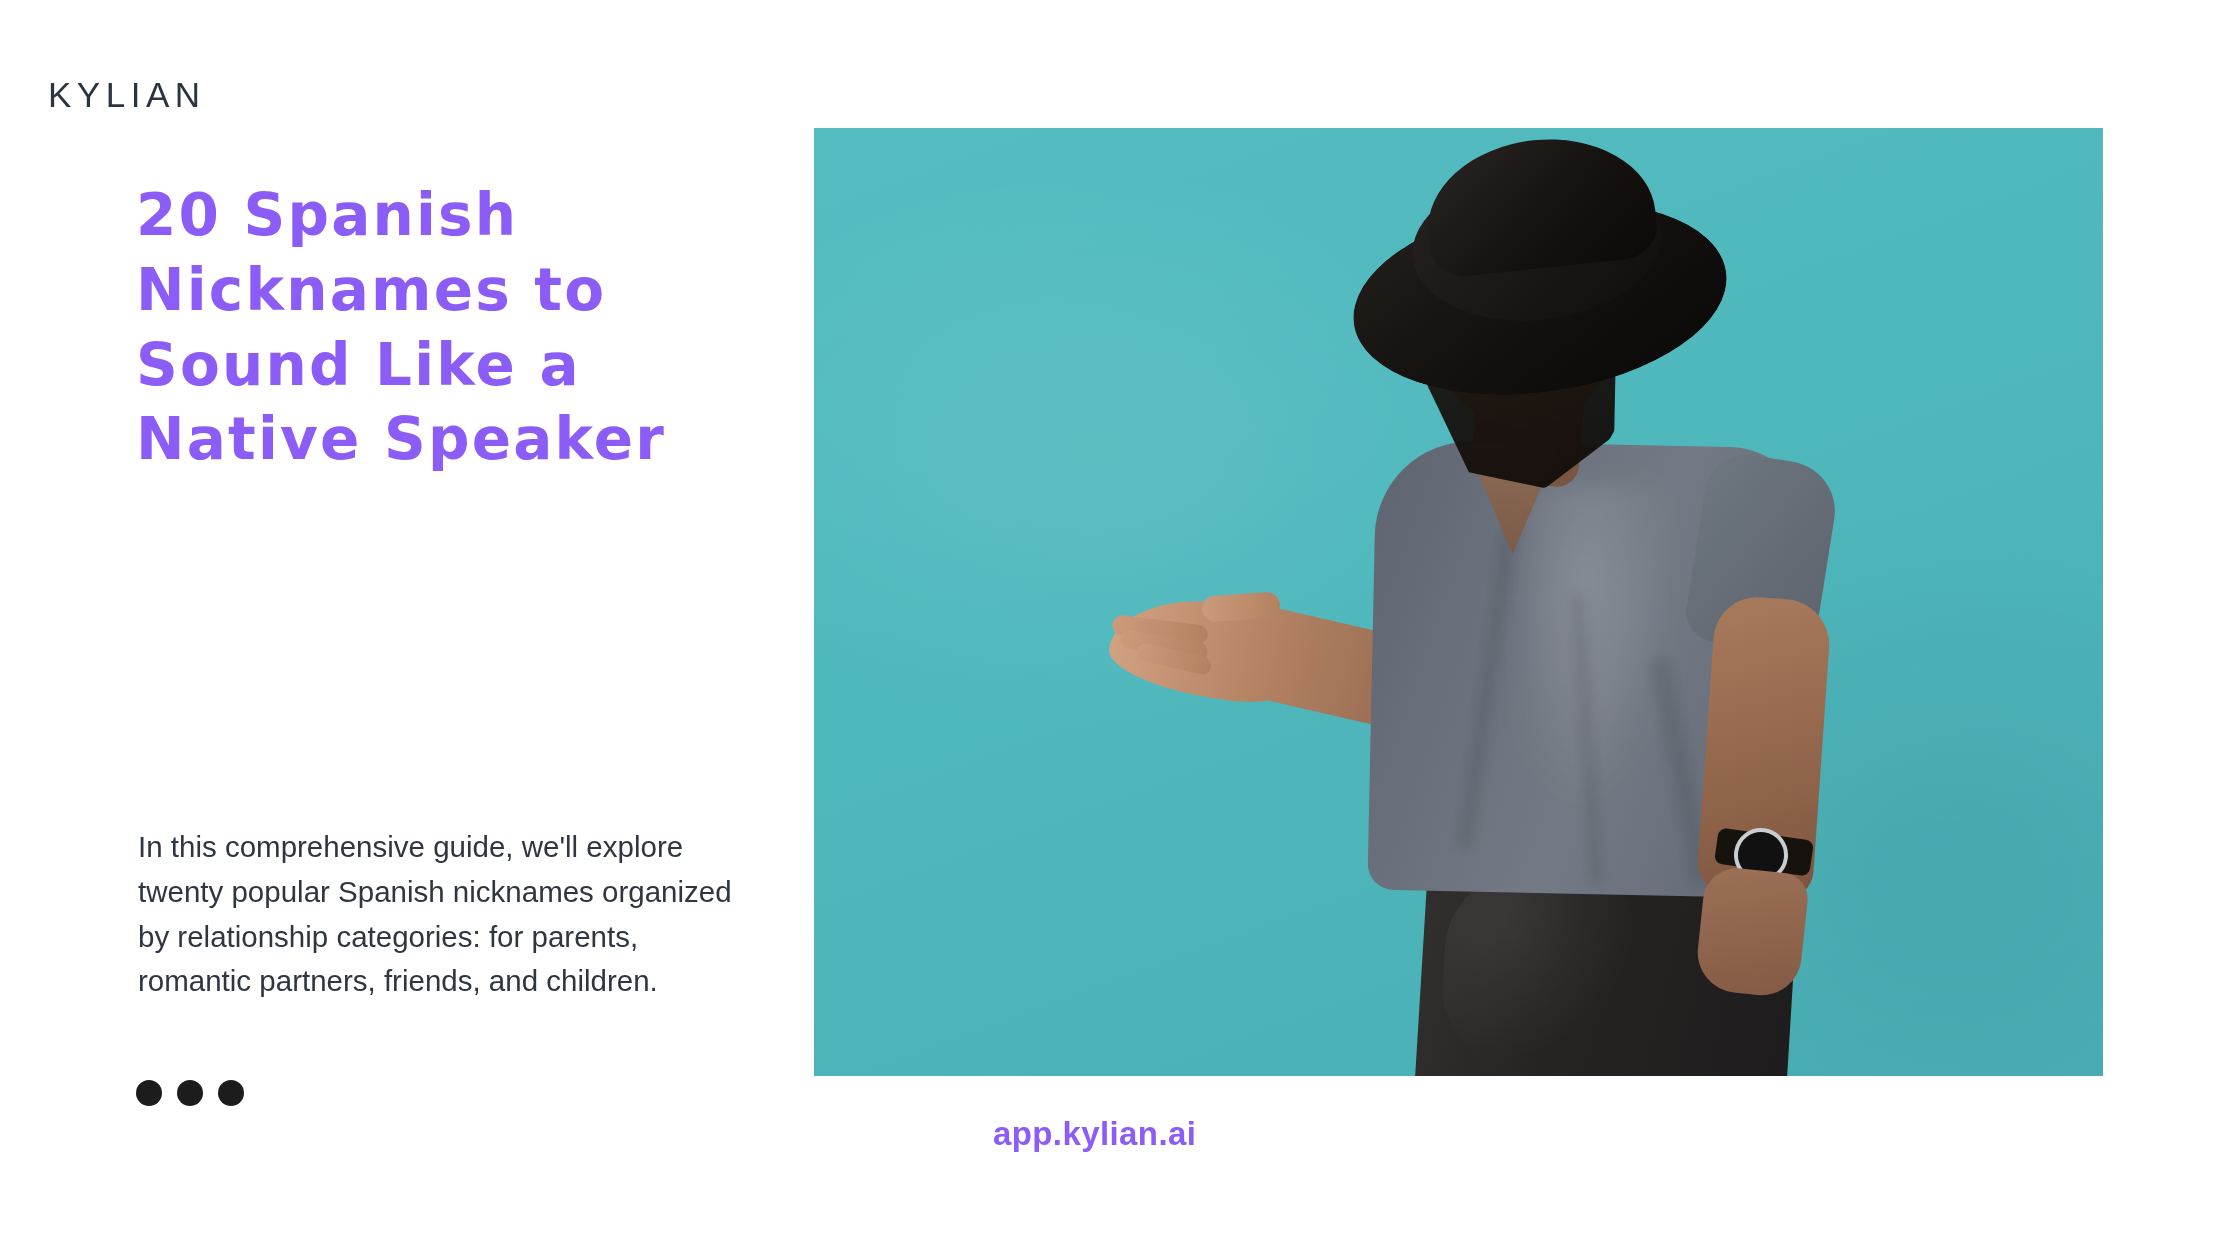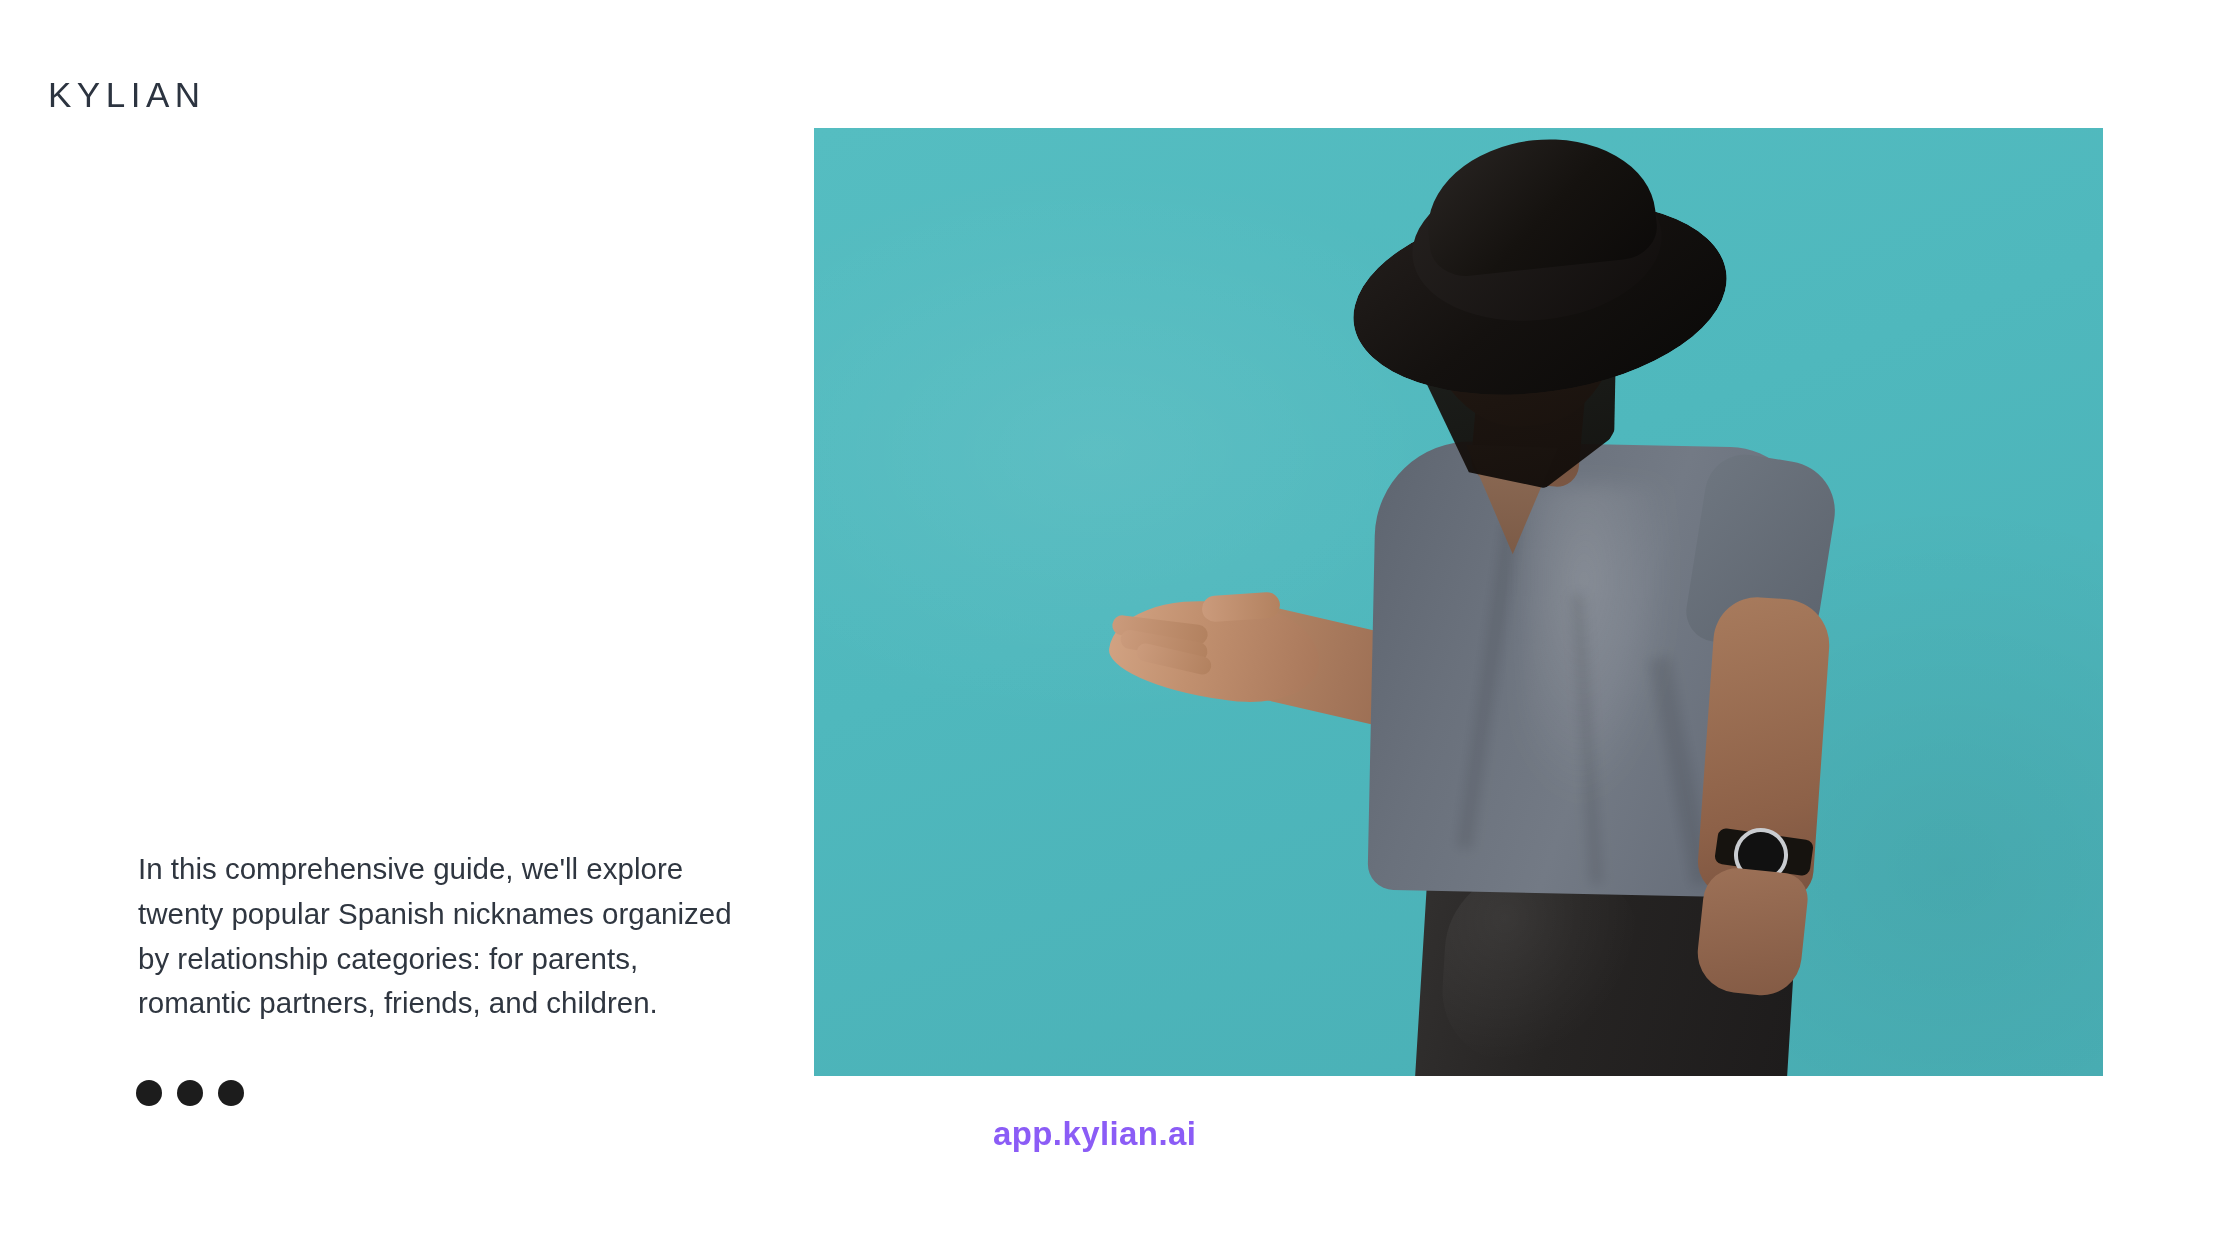--- a/index.html
+++ b/index.html
@@ -50,21 +50,20 @@
   .body-copy {
     position:absolute;
     left:138px;
     top:825px;
     width:615px;
     font-family:"Liberation Sans", sans-serif;
     font-size:29.5px;
     font-weight:400;
     line-height:1.52;
     color:#2f3640;
-    margin-top:22px;
   }
 
   .dots {
     position:absolute;
     left:136px;
     top:1080px;
     display:flex;
     gap:15px;
     align-items:center;
   }
@@ -396,20 +395,21 @@
     white-space:nowrap;
   }
 </style>
 </head>
 <body>
 
 <div class="slide">
 
   <div class="brand-logo">KYLIAN</div>
 
+  <h1 class="headline">20 Spanish Nicknames to Sound Like a Native Speaker</h1>
 
   <p class="body-copy">In this comprehensive guide, we'll explore twenty popular Spanish nicknames organized by relationship categories: for parents, romantic partners, friends, and children.</p>
 
   <div class="dots">
     <span class="dot"></span>
     <span class="dot"></span>
     <span class="dot"></span>
   </div>
 
   <div class="photo-frame">

